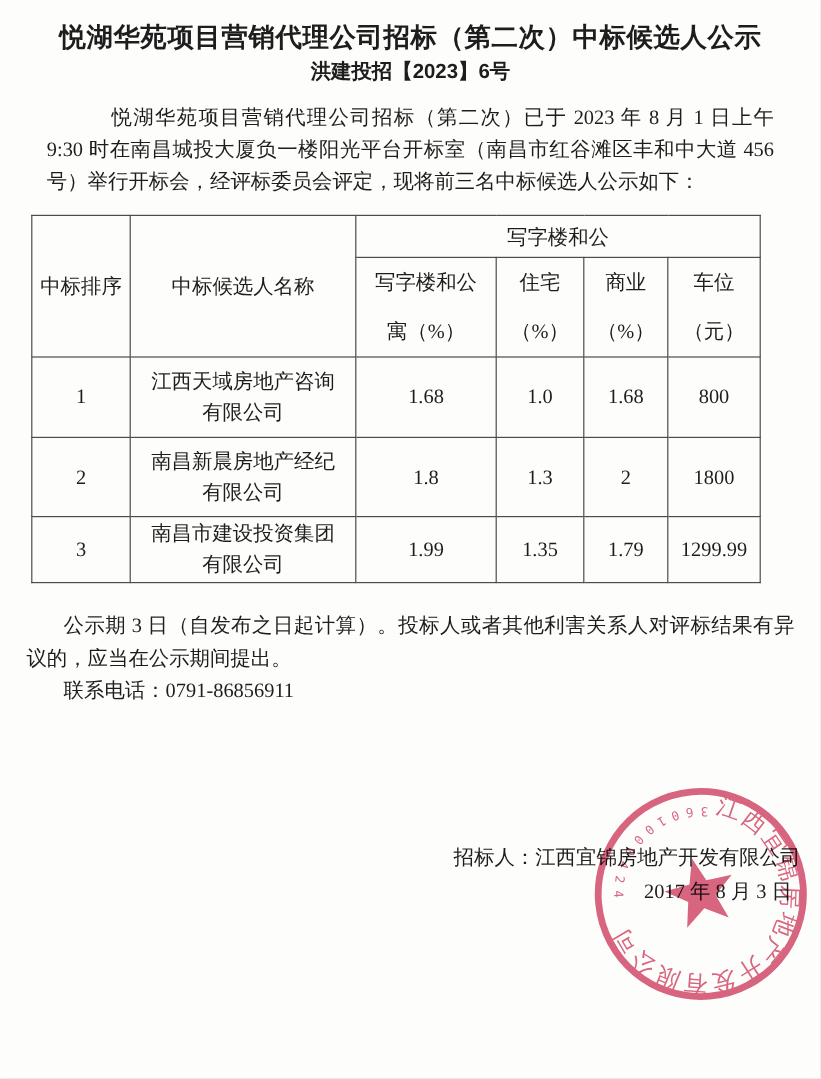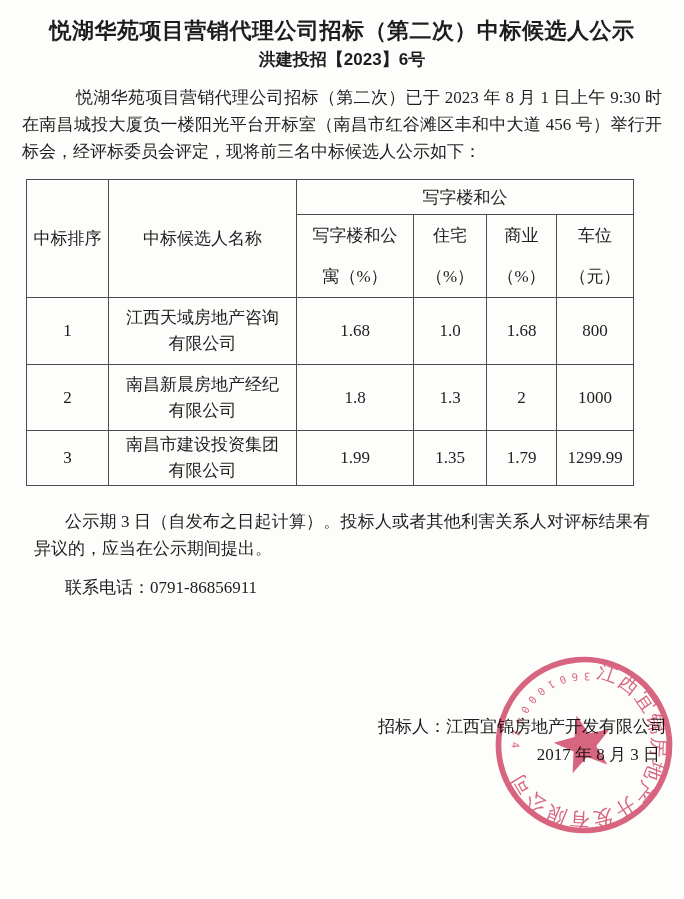--- a/index.html
+++ b/index.html
@@ -24,21 +24,21 @@
   }
   .doc-number {
     margin:2px 0 0;
     text-align:center;
     font-family:"Liberation Sans","DejaVu Sans",sans-serif;
     font-weight:bold;
     font-size:17px;
     line-height:24px;
   }
   .intro {
-    margin:12px 22px 0;
+    margin:12px 39px 0;
     font-size:17px;
     line-height:27px;
     text-indent:54px;
     text-align:justify;
   }
   table.bid-table {
     border-collapse:collapse;
     table-layout:fixed;
     width:607px;
     margin:14px 0 0 26px;
@@ -54,21 +54,21 @@
     overflow:hidden;
   }
   .bid-table tr.hdr-top    { height:35px; }
   .bid-table tr.hdr-sub    { height:80px; }
   .bid-table th.sub        { white-space:pre-line; line-height:41px; }
   .bid-table tr.row-1      { height:67px; }
   .bid-table tr.row-2      { height:66px; }
   .bid-table tr.row-3      { height:55px; }
   .bid-table td.name-cell  { line-height:26px; padding:0 12px; }
   .footer-block { margin:22px 22px 0; font-size:17px; line-height:27px; }
-  .footer-block p { margin:12px; }
+  .footer-block p { margin:0; }
   .p-notice     { text-indent:31px; text-align:justify; }
   .p-supervisor { text-indent:31px; }
   .p-phone      { text-indent:31px; }
   .signature-block {
     margin:112px 17px 0 0;
     text-align:right;
     font-size:17px;
     line-height:28px;
     font-family:Liberation Serif, serif;
   }
@@ -129,21 +129,21 @@
         <td>1.0</td>
         <td>1.68</td>
         <td>800</td>
       </tr>
       <tr class="row-2">
         <td>2</td>
         <td class="name-cell">南昌新晨房地产经纪有限公司</td>
         <td>1.8</td>
         <td>1.3</td>
         <td>2</td>
-        <td>1000</td>
+        <td>1800</td>
       </tr>
       <tr class="row-3">
         <td>3</td>
         <td class="name-cell">南昌市建设投资集团有限公司</td>
         <td>1.99</td>
         <td>1.35</td>
         <td>1.79</td>
         <td>1299.99</td>
       </tr>
     </tbody>

